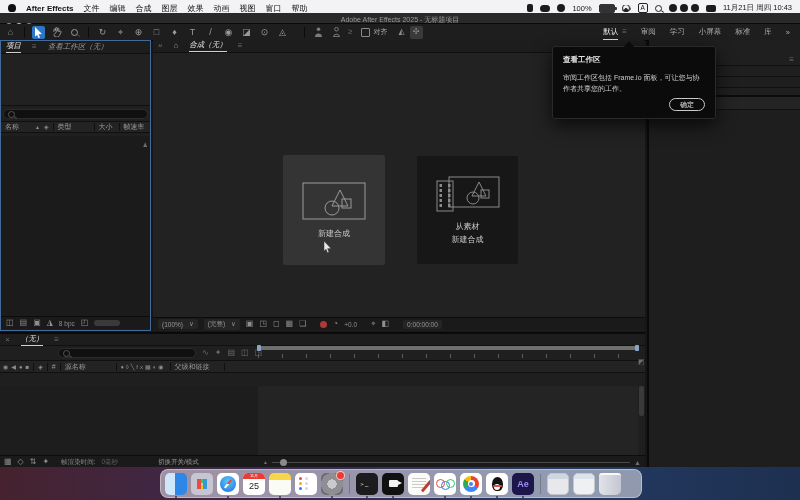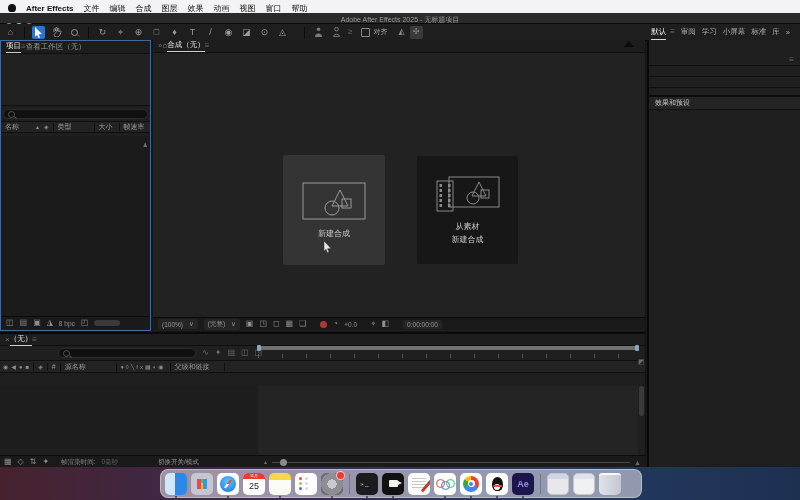--- a/index.html
+++ b/index.html
@@ -33,24 +33,24 @@
   .tl{width:6px;height:6px;border-radius:50%;display:inline-block;margin-right:4px;}
   .title{position:absolute;left:0;right:0;top:2px;text-align:center;color:#9b9b9b;font-size:7px;}
   .toolbar{left:0;top:11px;width:800px;height:17px;background:#1e1e1e;border-bottom:1px solid #050505;
     display:flex;align-items:center;padding:0 4px;box-sizing:border-box;gap:5px;}
   .tool{width:13px;height:13px;display:flex;align-items:center;justify-content:center;color:#9a9a9a;font-size:9px;border-radius:2px;}
   .tool.active{background:#2d76c4;color:#fff;}
   .tsep{width:1px;height:11px;background:#0c0c0c;margin:0 2px;}
   .snapbox{width:7px;height:7px;border:1px solid #8a8a8a;border-radius:1px;}
   .wslabel{color:#ababab;font-size:7.5px;padding:2px 0;}
   .wslabel.active{color:#ececec;border-bottom:1px solid #d8d8d8;}
-  .wsgap{display:flex;align-items:center;gap:6px;margin-left:auto;margin-right:6px;}
+  .wsgap{display:flex;align-items:center;gap:14px;margin-left:auto;margin-right:6px;}
   
   .panel{background:#1f1f1f;}
-  .ptabs{height:12px;display:flex;align-items:center;gap:0;padding:0 5px;font-size:7.5px;color:#9b9b9b;background:#1d1d1d;border-bottom:1px solid #101010;}
+  .ptabs{height:12px;display:flex;align-items:center;gap:11px;padding:0 5px;font-size:7.5px;color:#9b9b9b;background:#1d1d1d;border-bottom:1px solid #101010;font-style:italic;}
   .ptab.active{color:#e8e8e8;border-bottom:1px solid #cfcfcf;padding-bottom:1px;}
   .searchbox{background:#101010;border:1px solid #2b2b2b;border-radius:7px;height:8px;display:flex;align-items:center;padding:0 4px;gap:3px;}
   .colhdr{display:flex;align-items:center;font-size:7px;color:#9a9a9a;background:#232323;border-top:1px solid #101010;border-bottom:1px solid #101010;height:10px;}
   .vline{width:1px;height:8px;background:#0f0f0f;margin:0 4px;}
   .tile{position:absolute;border-radius:2px;display:flex;flex-direction:column;align-items:center;justify-content:center;gap:8px;color:#c9c9c9;font-size:8px;}
   .pillbar{height:13px;background:#1a1a1a;border-top:1px solid #0c0c0c;display:flex;align-items:center;gap:6px;padding:0 5px;box-sizing:border-box;}
   .ddl{background:#252525;border-radius:2px;color:#969696;font-size:6.5px;display:flex;align-items:center;gap:6px;padding:1px 4px;}
   .workarea{height:4px;background:#6f6f6f;border-radius:2px;position:relative;}
   .workarea:before,.workarea:after{content:'';position:absolute;top:-1px;width:4px;height:6px;background:#8aa3c6;border-radius:1px;}
   .workarea:before{left:-1px;} .workarea:after{right:-1px;}
@@ -82,20 +82,41 @@
     <span>文件</span>
     <span>编辑</span>
     <span>合成</span>
     <span>图层</span>
     <span>效果</span>
     <span>动画</span>
     <span>视图</span>
     <span>窗口</span>
     <span>帮助</span>
     <span class="spacer"></span>
+    <span class="mstat">
+      <b style="width:6px;height:8px;background:#1c1c1c;border-radius:2px;"></b>
+      <b style="width:10px;height:7px;background:#1c1c1c;border-radius:4px;"></b>
+      <b style="width:8px;height:8px;background:#1c1c1c;border-radius:50%;"></b>
+      <span>100%</span>
+      <span class="batt"></span>
+      <span class="wifi">
+          <i style="width:10px;height:10px;"></i>
+          <i style="width:6px;height:6px;"></i>
+          <i style="width:2px;height:2px;background:#222;"></i>
+        </span>
+      <span class="inputbadge">A</span>
+      <span class="mag dark"></span>
+      <span class="cc3">
+          <b></b>
+          <b></b>
+          <b></b>
+        </span>
+      <b style="width:10px;height:7px;background:#1c1c1c;border-radius:2px;display:inline-block;"></b>
+      <span>11月21日 周四 10:43</span>
+    </span>
   </div>
 
   <div class="abs aewin">
 
     <div class="abs titlebar">
       <span class="abs" style="left:6px;top:2px;">
         <span class="tl" style="background:#ff5f57;"></span><span class="tl" style="background:#febc2e;"></span><span class="tl" style="background:#28c840;"></span>
       </span>
       <span class="title">Adobe After Effects 2025 - 无标题项目</span>
     </div>
@@ -344,20 +365,27 @@
           <span class="ic dim" style="font-size:5px;">▲</span>
           <span style="position:relative;flex:1;height:1px;background:#4a4a4a;">
             <span style="position:absolute;left:8px;top:-3px;width:7px;height:7px;border-radius:50%;background:#8a8a8a;"></span>
           </span>
           <span class="ic dim" style="font-size:7px;">▲</span>
         </span>
       </div>
     </div>
 
     <div class="abs caret" style="left:624px;top:28px;"></div>
+    <div class="abs popup" style="left:552px;top:33px;width:164px;height:73px;">
+      <h4>查看工作区</h4>
+      <div style="line-height:1.6;">审阅工作区包括 Frame.io 面板，可让您与协作者共享您的工作。</div>
+      <div style="position:absolute;right:10px;bottom:8px;">
+        <span class="okbtn">确定</span>
+      </div>
+    </div>
   </div>
 
   <div class="abs desktop">
     <div class="dock">
       <span class="dicon" style="background:linear-gradient(90deg,#cfe6fb 0 45%,#2e86e6 45%);">
           <span class="rundot"></span>
         </span>
       <span class="dicon" style="background:rgba(210,210,220,.8);display:flex;align-items:center;justify-content:center;">
         <span style="width:10px;height:10px;background:
           linear-gradient(90deg,#e74c3c 0 4px,transparent 4px 6px,#3498db 6px 10px),

